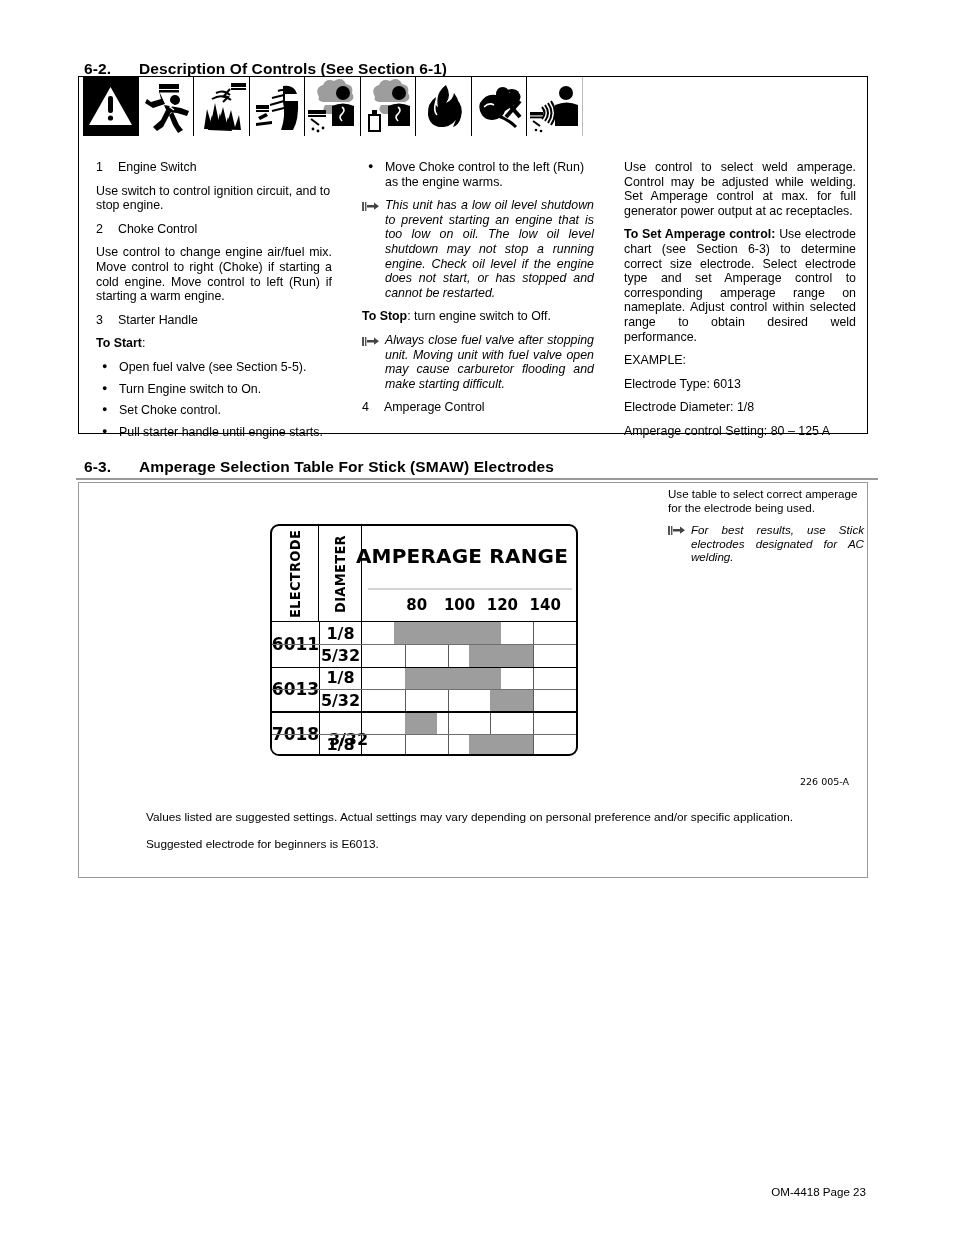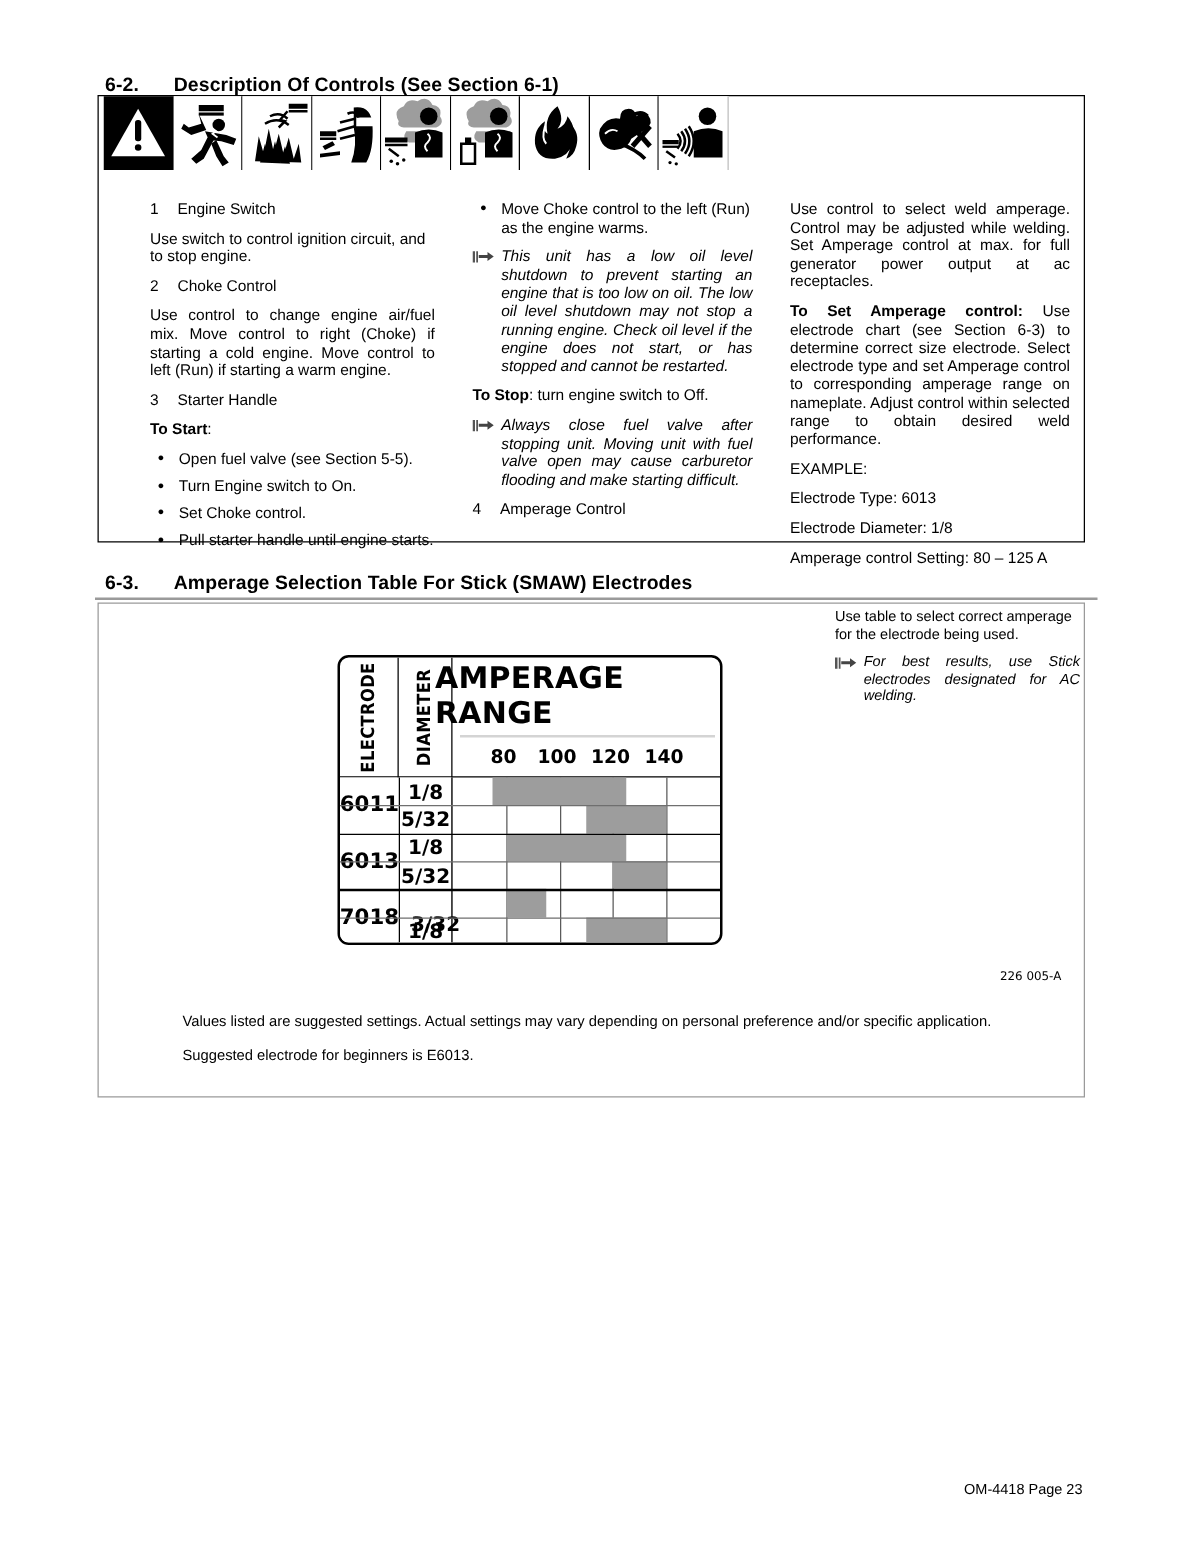--- a/index.html
+++ b/index.html
@@ -60,21 +60,20 @@
   }
   .safety-icon:last-child { border-right: 1.2px solid #bdbdbd; }
   .safety-icon.inverted { background: #000; border-right: none; }
 
   
   #sec62-cols {
     position: absolute;
     left: 78px; top: 160px;
     width: 790px;
     display: flex;
-    padding-left: 24px;
   }
   .col { padding: 0 12px 0 18px; }
   .col1 { width: 266px; }
   .col2 { width: 262px; }
   .col3 { width: 262px; }
 
   p.t { margin: 0 0 9px 0; font-size: 12.4px; line-height: 14.6px; }
   p.just { text-align: justify; }
   p.item { margin: 0 0 9px 0; font-size: 12.4px; line-height: 14.6px; }
   p.item .n { display:inline-block; width: 22px; }
@@ -162,32 +161,32 @@
     display: block;
     transform-origin: center center;
     font-family: "DejaVu Sans", sans-serif;
     font-stretch: condensed;
   }
 
   #amp-head {
     position: absolute;
     left: 76px; right: 0; top: 0; height: 60px;
     display: flex; align-items: center; justify-content: center;
-    font-weight: bold; font-size: 24px;
+    font-weight: bold; font-size: 20px;
     letter-spacing: .2px;
     font-family: "DejaVu Sans", sans-serif;
   }
   #scale-rule {
     position: absolute;
     left: 96px; right: 4px; top: 62px;
     height: 2px; background: #d4d4d4;
   }
   #scale-nums {
     position: absolute;
-    left: 88px; right: 0; top: 64px; height: 24px;
+    left: 102px; right: 0; top: 64px; height: 24px;
   }
   #scale-nums .tick {
     position: absolute;
     top: 6px;
     font-weight: bold; font-size: 15px;
     font-family: "DejaVu Sans", sans-serif;
     transform: translateX(-50%);
     white-space: nowrap;
   }
 

